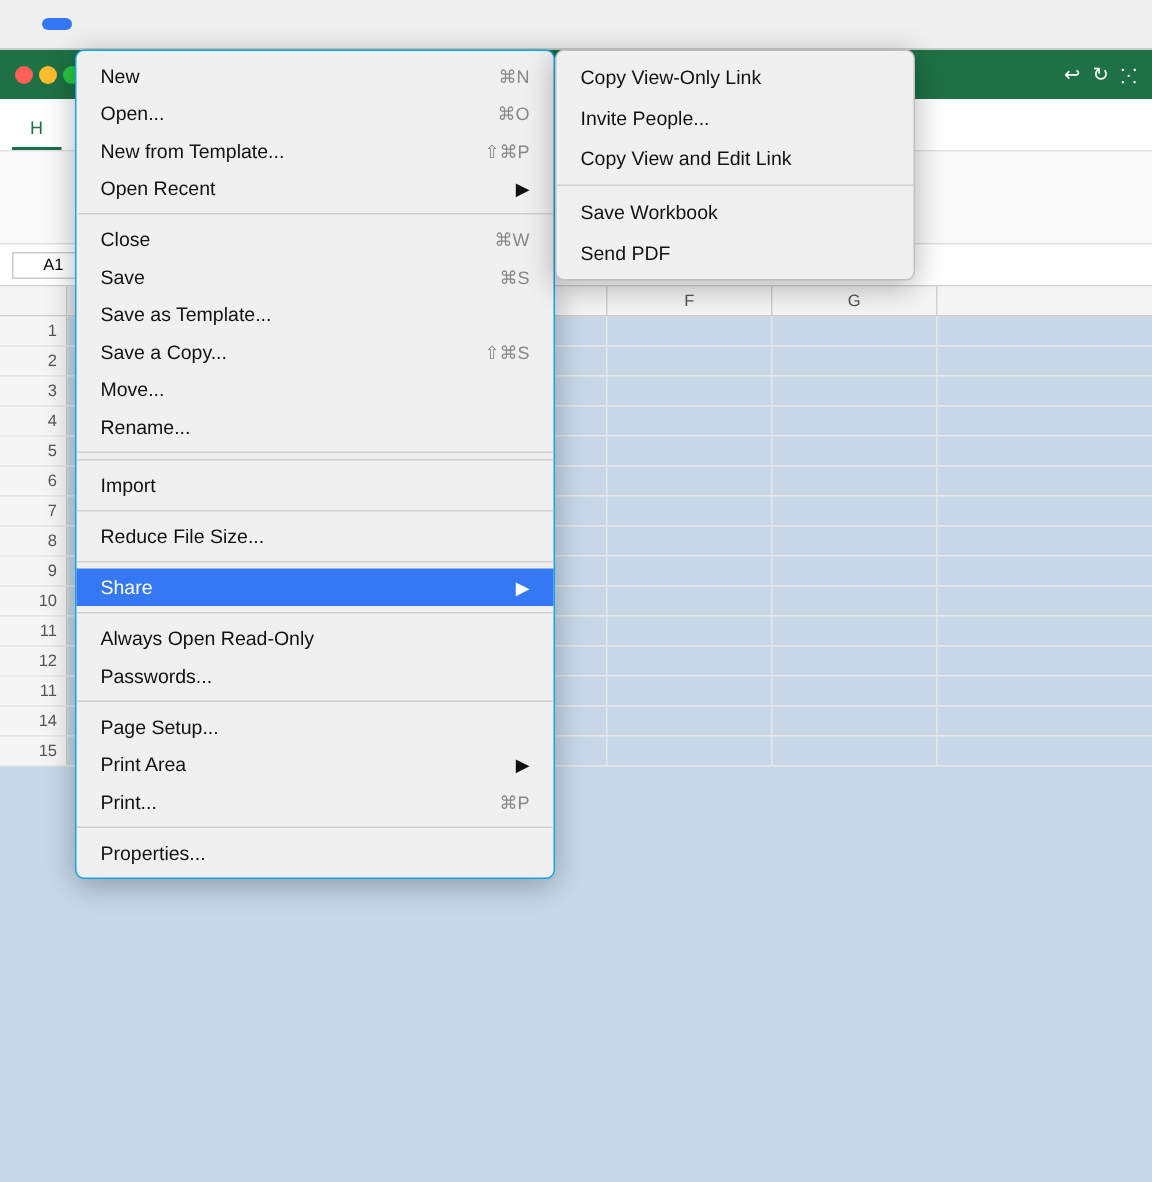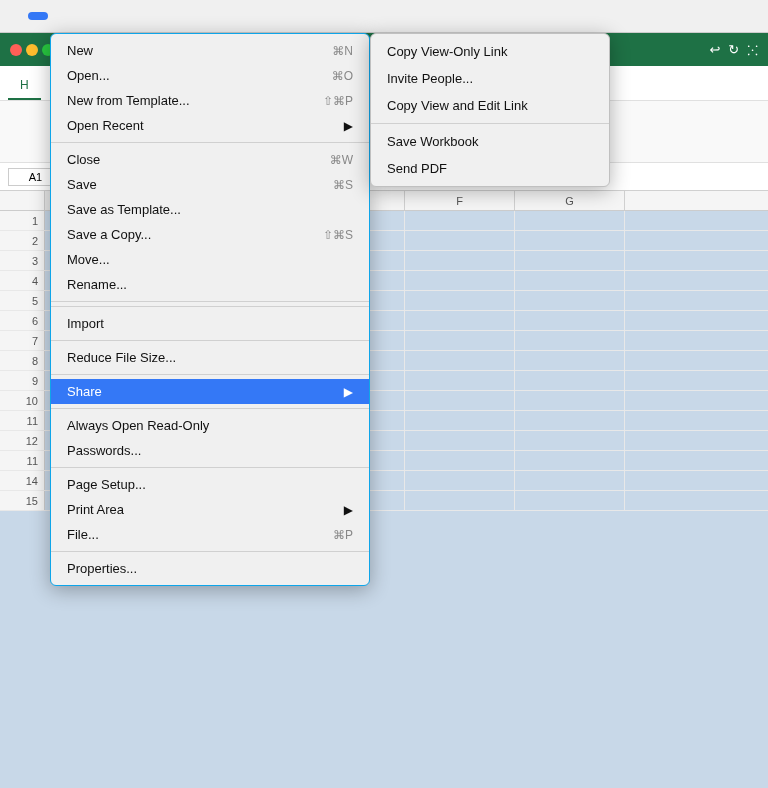--- a/index.html
+++ b/index.html
@@ -440,21 +440,21 @@
     </div>
     <div class="menu-separator"></div>
     <div class="menu-item">
       <span class="menu-item-label">Page Setup...</span>
     </div>
     <div class="menu-item">
       <span class="menu-item-label">Print Area</span>
       <span class="menu-item-arrow">▶</span>
     </div>
     <div class="menu-item">
-      <span class="menu-item-label">File...</span>
+      <span class="menu-item-label">Print...</span>
       <span class="menu-item-shortcut">⌘P</span>
     </div>
     <div class="menu-separator"></div>
     <div class="menu-item">
       <span class="menu-item-label">Properties...</span>
     </div>
   </div>
 
 <div class="share-submenu" id="share-submenu">
     <div class="submenu-item">Copy View-Only Link</div>

